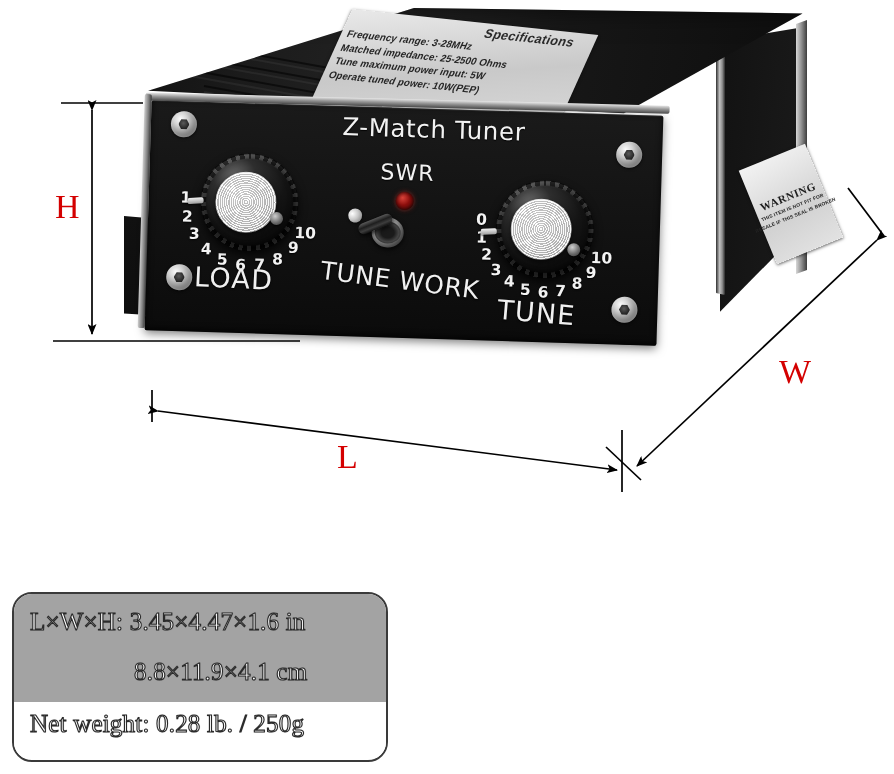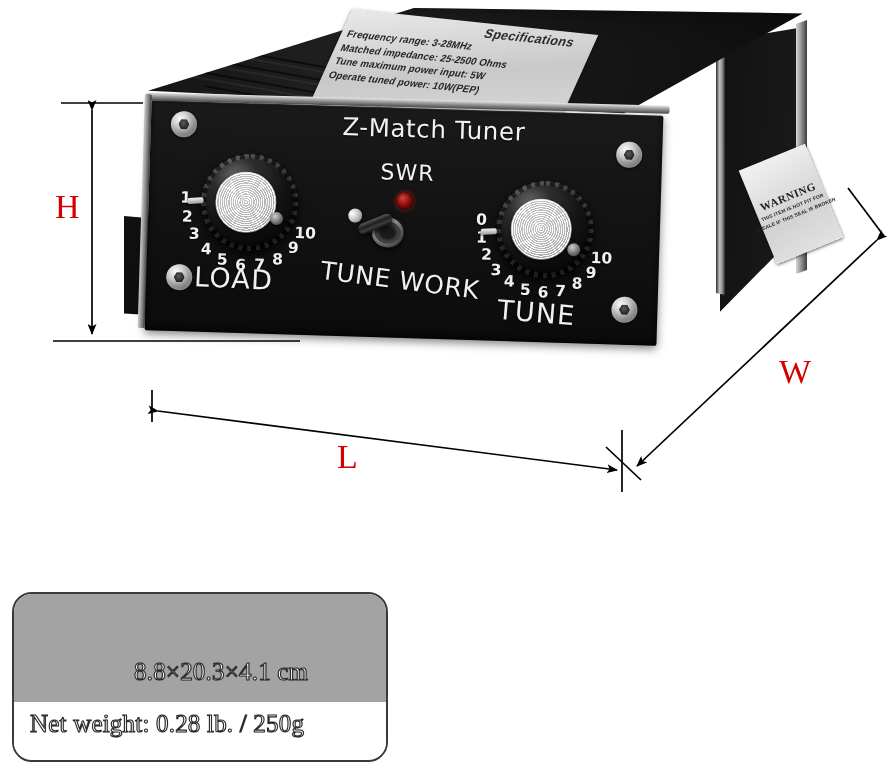--- a/index.html
+++ b/index.html
@@ -331,17 +331,18 @@
     <line x1="877" y1="240" x2="637" y2="466" stroke="#000" stroke-width="1.7" marker-start="url(#ah2)" marker-end="url(#ah)"></line>
   </svg>
 
   <div class="dimlabel" id="label-H">H</div>
   <div class="dimlabel" id="label-L">L</div>
   <div class="dimlabel" id="label-W">W</div>
 
   <div id="caption">
     <div id="caption-top"></div>
     <div id="caption-bottom"></div>
-    <div class="cap-line" id="cap-2">8.8×20.3×4.1 cm</div>
+    <div class="cap-line" id="cap-1">L×W×H: 3.45×4.47×1.6 in</div>
+    <div class="cap-line" id="cap-2">8.8×11.9×4.1 cm</div>
     <div class="cap-line" id="cap-3">Net weight: 0.28 lb. / 250g</div>
   </div>
 
 </div>
 
 </body></html>

